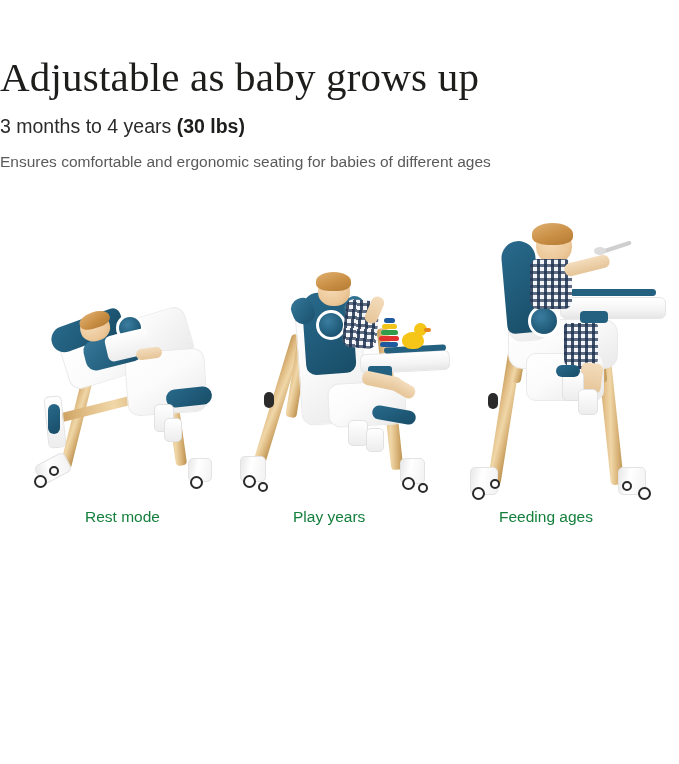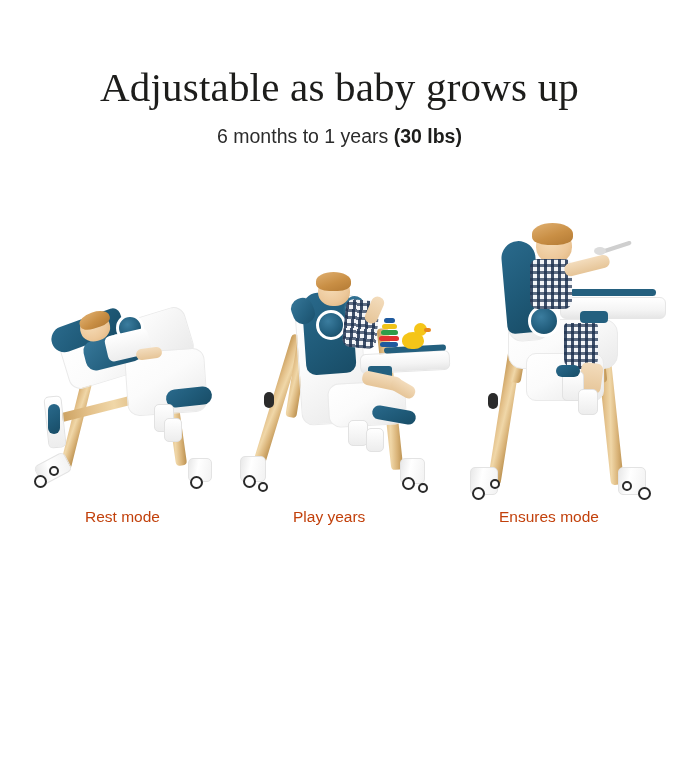--- a/index.html
+++ b/index.html
@@ -14,22 +14,20 @@
     overflow: hidden;
     font-family: "Liberation Sans", sans-serif;
     -webkit-font-smoothing: antialiased;
   }
 
   
   .header {
     position: absolute;
     top: 0; left: 0;
     width: 679px;
-    text-align: center;
-    margin-top: 10px;
   }
   .headline {
     font-family: "Liberation Serif", serif;
     font-size: 41px;
     font-weight: 400;
     color: #1d1d1b;
     letter-spacing: 0.2px;
     margin: 0;
     padding-top: 55px;
     line-height: 1.12;
@@ -184,39 +182,40 @@
   }
   .spoon-bowl {
     position: absolute;
     background: #dcdcdc;
     border-radius: 50%;
   }
 
   .mode-label {
     position: absolute;
     font-size: 15.5px;
-    color: #c2410c;
+    color: #15803d;
     white-space: nowrap;
   }
 
   
   .footer {
     position: absolute;
     left: 0;
     top: 625px;
     width: 679px;
     height: 115px;
   }
 </style>
 </head>
 <body>
 
 <div class="header">
   <h1 class="headline">Adjustable as baby grows up</h1>
-  <p class="subtitle"><span>6 months to 1 years </span><b>(30 lbs)</b></p>
+  <p class="subtitle"><span>3 months to 4 years </span><b>(30 lbs)</b></p>
+  <p class="description">Ensures comfortable and ergonomic seating for babies of different ages</p>
 </div>
 
 <div class="stage">
 
   <div class="chair" style="left:18px; width:215px; height:215px;">
 
     <div class="leg" style="left:56px; top:52px; width:11px; height:118px; transform:rotate(14deg);"></div>
     <div class="foot" style="left:18px; top:158px; width:32px; height:19px; transform:rotate(-28deg);"></div>
     <div class="caster" style="left:16px; top:175px;"></div>
     <div class="caster sm" style="left:31px; top:166px;"></div>
@@ -337,21 +336,21 @@
     <div class="spoon-bowl" style="left:142px; top:24px; width:12px; height:8px;"></div>
 
     <div class="torso plaid" style="left:112px; top:100px; width:34px; height:46px; border-radius:4px 4px 10px 10px;"></div>
 
     <div class="limb" style="left:128px; top:140px; width:22px; height:30px; transform:rotate(8deg);"></div>
     <div class="joint" style="left:110px; top:148px; width:20px; height:28px;"></div>
     <div class="cushion" style="left:104px; top:142px; width:24px; height:12px;"></div>
     <div class="joint" style="left:126px; top:166px; width:18px; height:24px;"></div>
     <div class="joint" style="left:36px; top:170px; width:10px; height:16px; background:#2b2b2b; border:none;"></div>
   </div>
-  <div class="mode-label" style="left:499px; top:303px;">Ensures mode</div>
+  <div class="mode-label" style="left:499px; top:303px;">Feeding ages</div>
 
 </div>
 
 <div class="footer">
   
 
   
 </div>
 
 </body></html>

